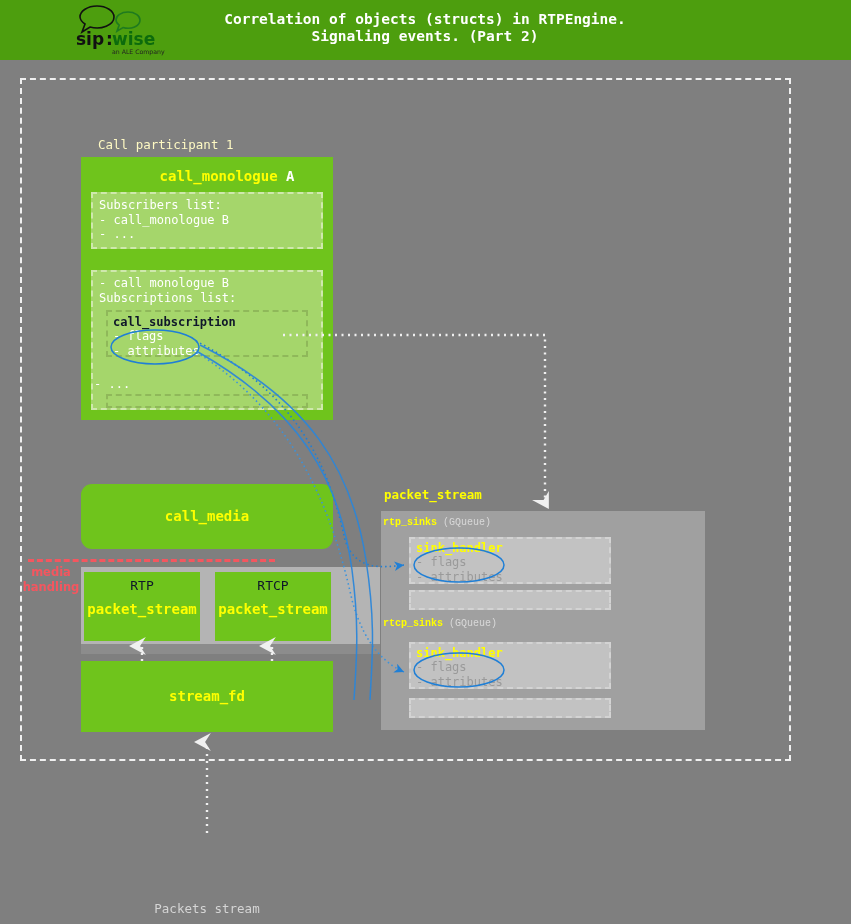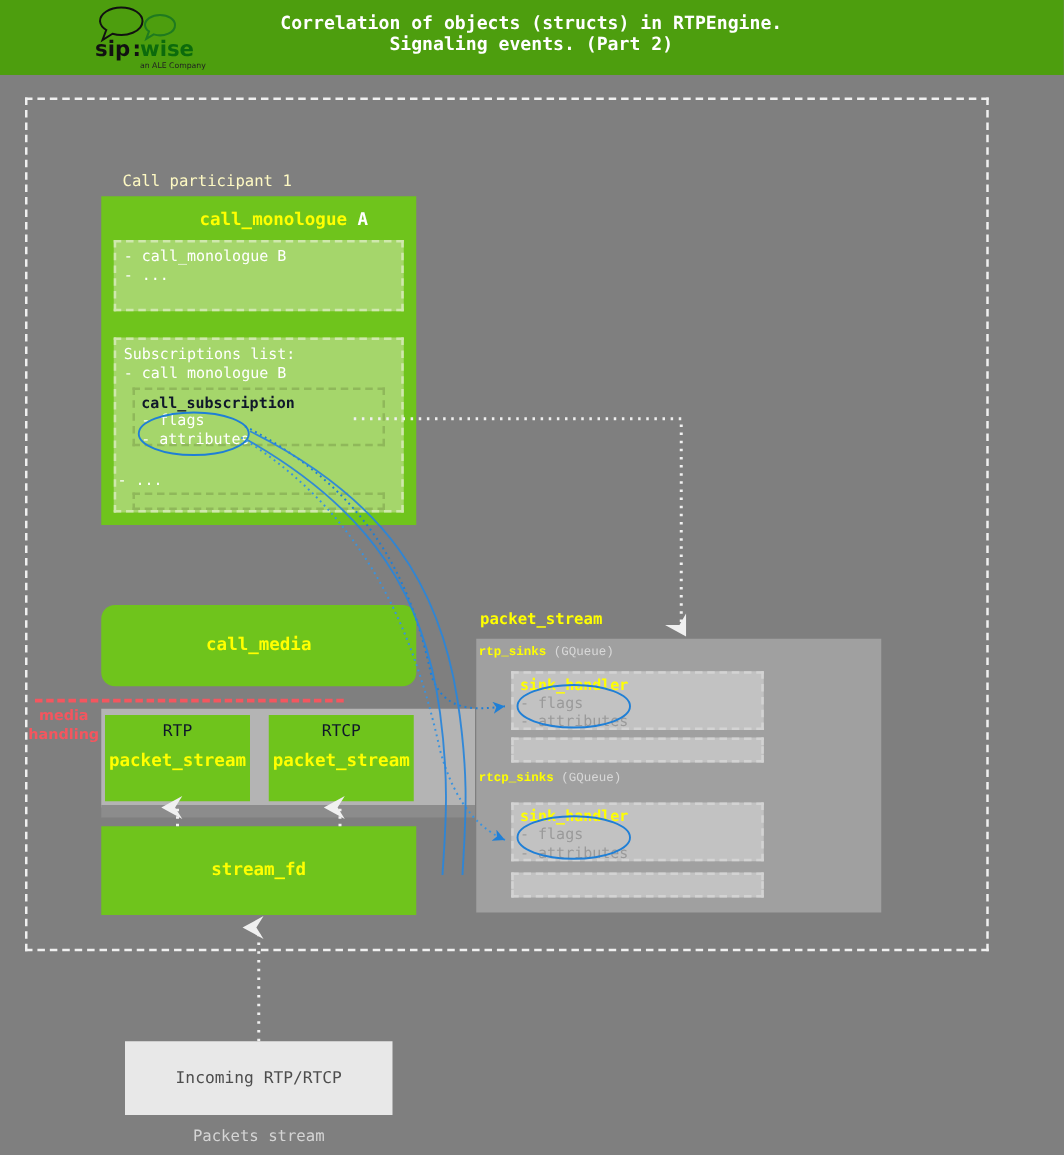--- a/index.html
+++ b/index.html
@@ -189,27 +189,28 @@
   <div class="outer-frame"></div>
   <div class="participant-label">Call participant 1</div>
 
   <div class="green" id="monologue">
     <div class="hdr green-title">
       <span>call_monologue</span><span class="suffix"> A</span>
     </div>
   </div>
 
   <div class="panel" id="subscribers">
+    <div class="row">Subscribers list:</div>
     <div class="row">- call_monologue B</div>
     <div class="row">- ...</div>
   </div>
 
   <div class="panel" id="subscriptions">
+    <div class="row">- call monologue B</div>
     <div class="row">Subscriptions list:</div>
-    <div class="row">- call monologue B</div>
   </div>
 
   <div class="subpanel" id="callsub">
     <div class="t">call_subscription</div>
     <div class="l">- flags</div>
     <div class="l">- attributes</div>
   </div>
   <div id="sub-ellipsis">- ...</div>
   <div class="subpanel" id="callsub2"></div>
 
@@ -255,23 +256,20 @@
     <span>rtcp_sinks</span><span class="kind"> (GQueue)</span>
   </div>
 
   <div class="sink" id="sink2">
     <div class="t">sink_handler</div>
     <div class="l">- flags</div>
     <div class="l">- attributes</div>
   </div>
   <div class="sink" id="sink2b"></div>
 
-  <div id="incoming">
-    <span>Incoming RTP/RTCP</span>
-  </div>
   <div id="packets-stream-label">Packets stream</div>
 
   <svg class="overlay" xmlns="http://www.w3.org/2000/svg">
     <defs>
       <marker id="wArrow" markerWidth="9" markerHeight="9" refX="4.2" refY="6" orient="auto" markerUnits="strokeWidth">
         <path d="M0.4,7.6 L4.2,0.6 L8,7.6 L4.2,5.2 Z" fill="#f0f0f0"></path>
       </marker>
       <marker id="wArrowDown" markerWidth="9" markerHeight="9" refX="4.2" refY="3" orient="auto" markerUnits="strokeWidth">
         <path d="M0.4,1.4 L8,1.4 L4.2,8.4 L4.2,3.6 Z" fill="#f0f0f0"></path>
       </marker>

